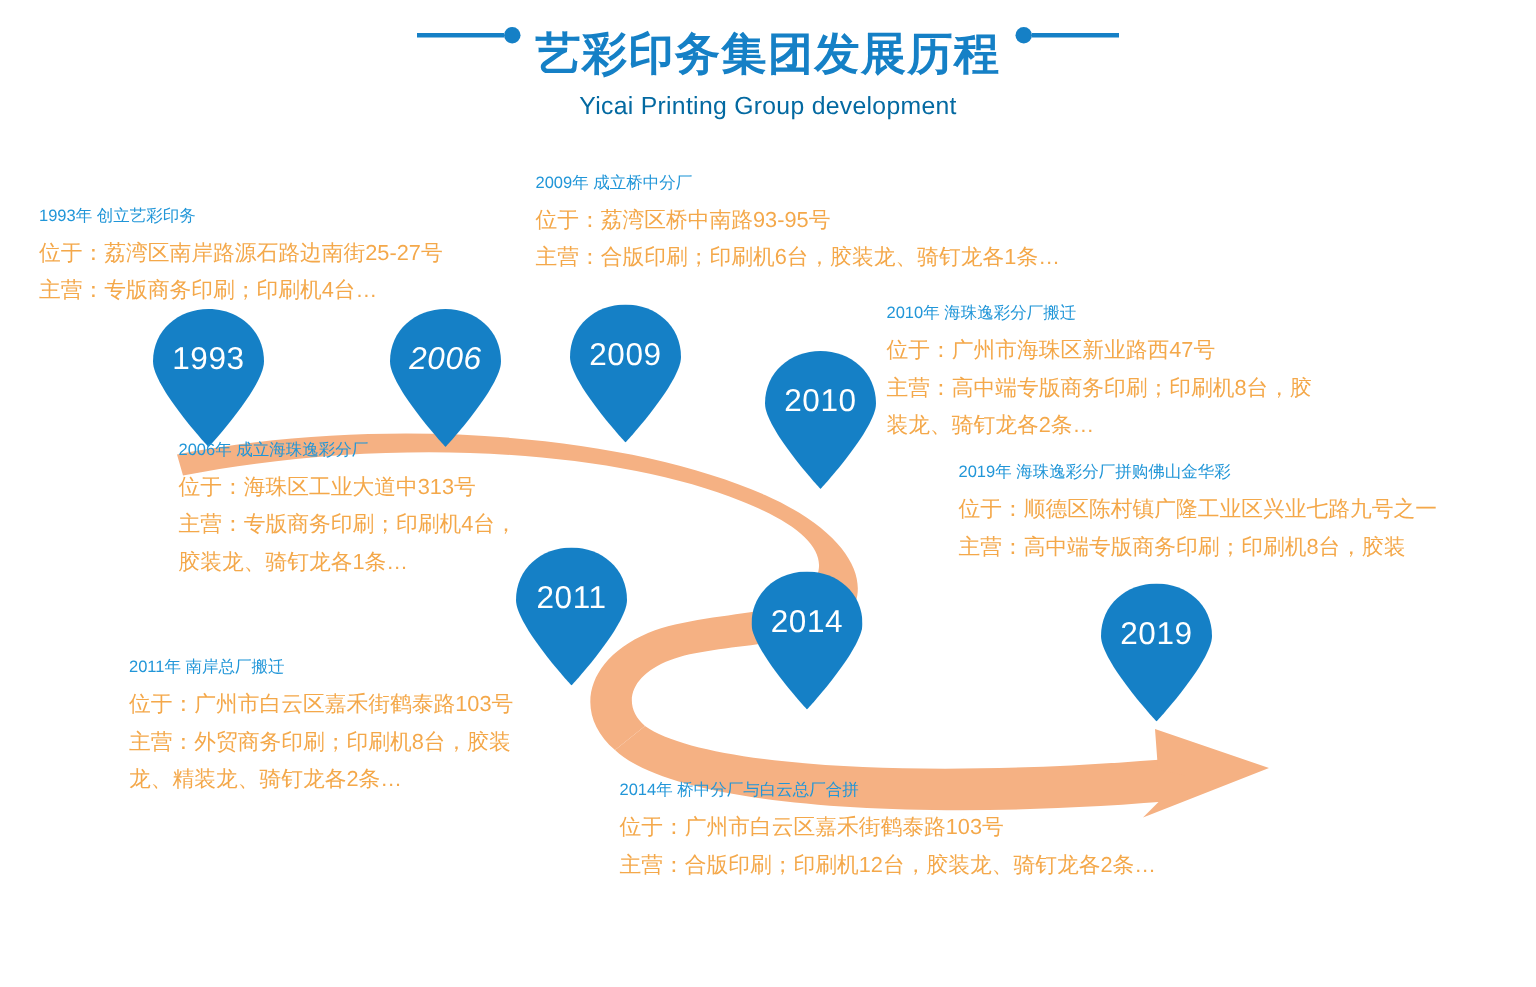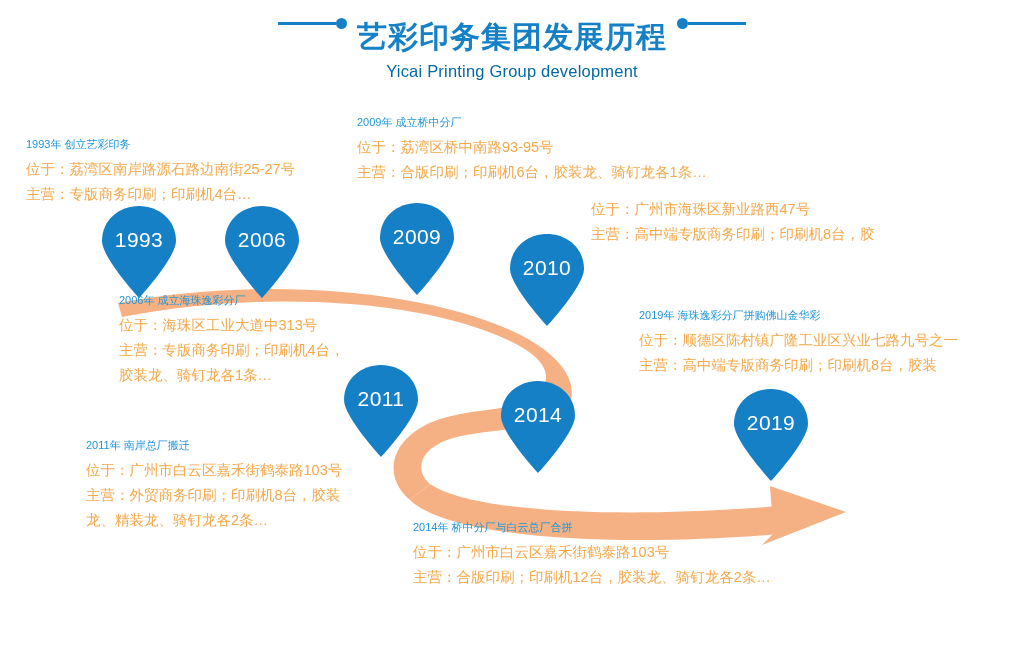--- a/index.html
+++ b/index.html
@@ -162,21 +162,21 @@
            Z" fill="#f5b183"></path>
 </svg>
 
 <div class="pin" style="left:102px; top:206px;">
   <svg viewBox="0 0 74 92" xmlns="http://www.w3.org/2000/svg">
     <path d="M37,92 C37,92 0,52 0,35 C0,14 17,0 37,0 C57,0 74,14 74,35 C74,52 37,92 37,92 Z" fill="#1580c6"></path>
   </svg>
   <span class="pin-label">1993</span>
 </div>
 
-<div class="pin" style="left:225px; top:206px;">
+<div class="pin" style="left:260px; top:206px;font-style:italic;">
   <svg viewBox="0 0 74 92" xmlns="http://www.w3.org/2000/svg">
     <path d="M37,92 C37,92 0,52 0,35 C0,14 17,0 37,0 C57,0 74,14 74,35 C74,52 37,92 37,92 Z" fill="#1580c6"></path>
   </svg>
   <span class="pin-label">2006</span>
 </div>
 
 <div class="pin" style="left:380px; top:203px;">
   <svg viewBox="0 0 74 92" xmlns="http://www.w3.org/2000/svg">
     <path d="M37,92 C37,92 0,52 0,35 C0,14 17,0 37,0 C57,0 74,14 74,35 C74,52 37,92 37,92 Z" fill="#1580c6"></path>
   </svg>
@@ -217,22 +217,24 @@
   <div class="blk-line">主营：专版商务印刷；印刷机4台…</div>
 </div>
 
 <div class="block" style="left:357px; top:110px;">
   <div class="blk-head">2009年 成立桥中分厂</div>
   <div class="blk-line">位于：荔湾区桥中南路93-95号</div>
   <div class="blk-line">主营：合版印刷；印刷机6台，胶装龙、骑钉龙各1条…</div>
 </div>
 
 <div class="block" style="left:591px; top:197px;">
+  <div class="blk-head">2010年 海珠逸彩分厂搬迁</div>
   <div class="blk-line">位于：广州市海珠区新业路西47号</div>
   <div class="blk-line">主营：高中端专版商务印刷；印刷机8台，胶</div>
+  <div class="blk-line">装龙、骑钉龙各2条…</div>
 </div>
 
 <div class="block" style="left:119px; top:288px;">
   <div class="blk-head">2006年 成立海珠逸彩分厂</div>
   <div class="blk-line">位于：海珠区工业大道中313号</div>
   <div class="blk-line">主营：专版商务印刷；印刷机4台，</div>
   <div class="blk-line">胶装龙、骑钉龙各1条…</div>
 </div>
 
 <div class="block" style="left:639px; top:303px;">

